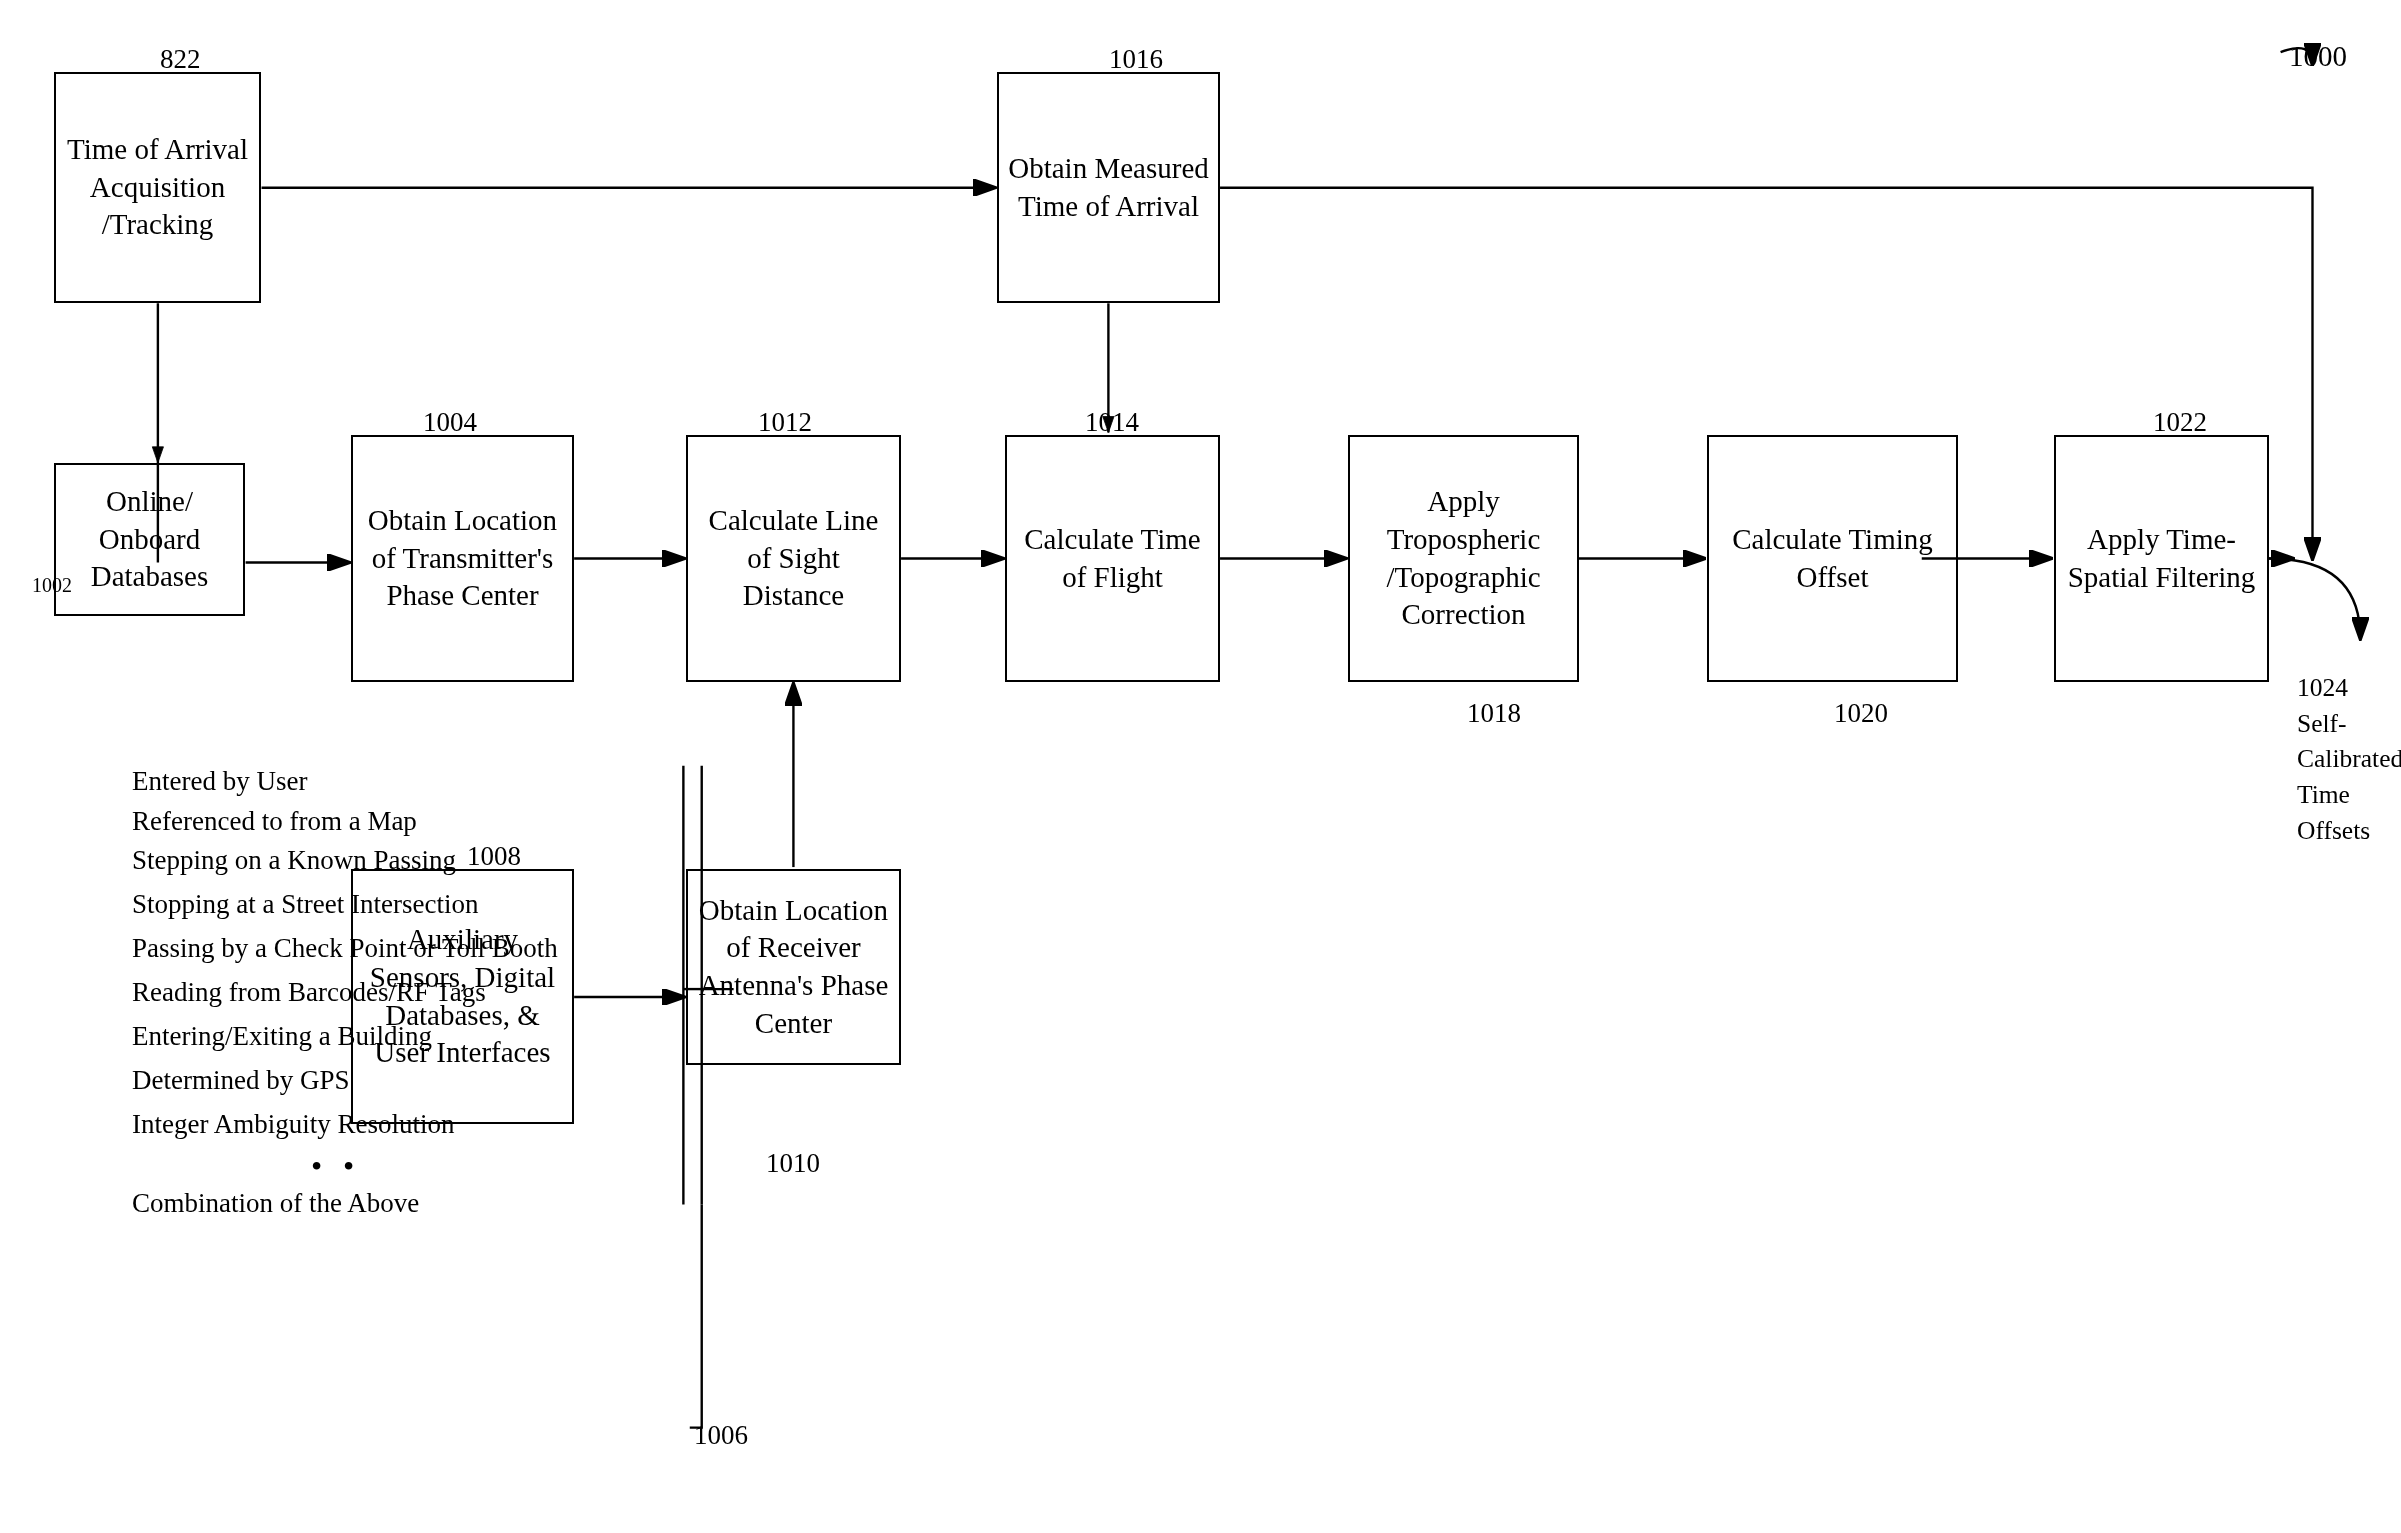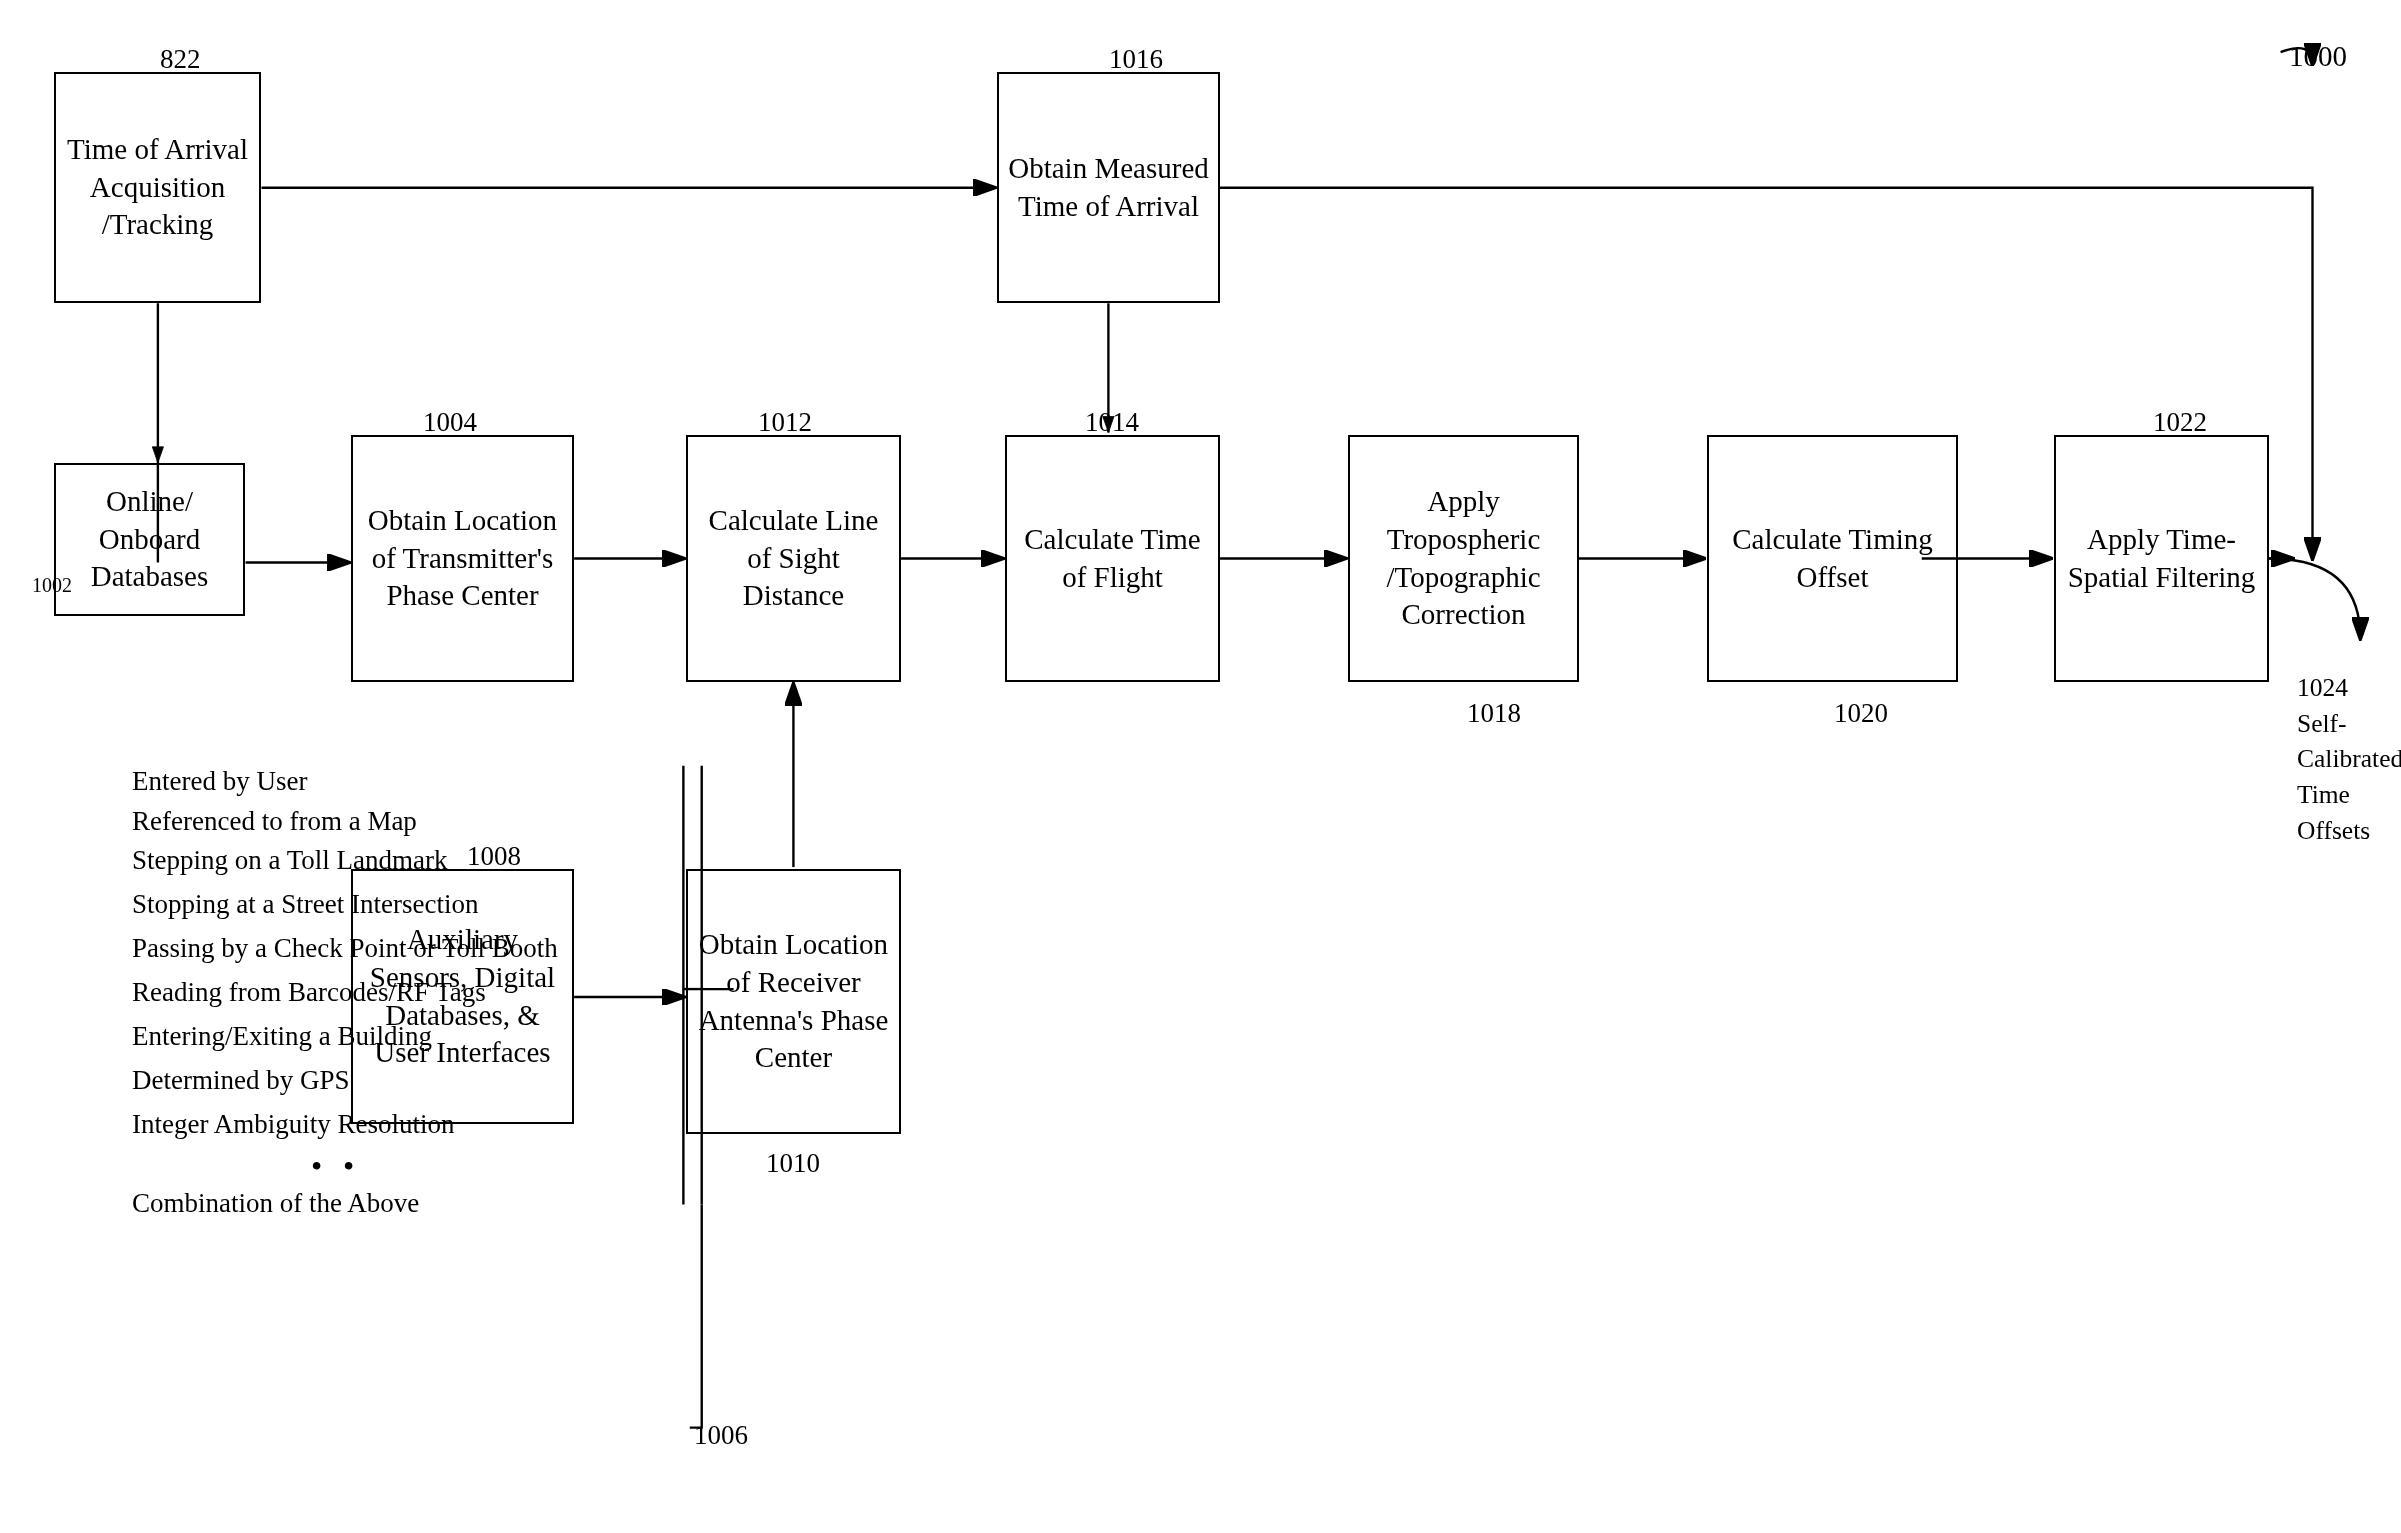--- a/index.html
+++ b/index.html
@@ -116,28 +116,28 @@
   </div>
   <div class="ref-label" style="left:2153px; top:407px;">1022</div>
 
   <div class="ref-label" style="left:2297px; top:670px; font-size:25.5px; line-height:1.4;">1024<br>Self-<br>Calibrated<br>Time<br>Offsets</div>
 
   <div class="box" style="left:351px; top:869px; width:223px; height:255px;">
     <span>Auxiliary Sensors, Digital Databases, &amp; User Interfaces</span>
   </div>
   <div class="ref-label" style="left:423px; top:841px;margin-left:44px;">1008</div>
 
-  <div class="box" style="left:686px; top:869px; width:215px; height:265px;">
+  <div class="box" style="left:686px; top:869px; width:215px; height:196px;">
     <span>Obtain Location of Receiver Antenna's Phase Center</span>
   </div>
   <div class="ref-label" style="left:766px; top:1148px;">1010</div>
 
   <div class="list-item" style="left:132px; top:766px;">Entered by User</div>
   <div class="list-item" style="left:132px; top:806px;">Referenced to from a Map</div>
-  <div class="list-item" style="left:132px; top:845px;">Stepping on a Toll Landmark</div>
+  <div class="list-item" style="left:132px; top:845px;">Stepping on a Known Passing</div>
   <div class="list-item" style="left:132px; top:889px;">Stopping at a Street Intersection</div>
   <div class="list-item" style="left:132px; top:933px;">Passing by a Check Point or Toll Booth</div>
   <div class="list-item" style="left:132px; top:977px;">Reading from Barcodes/RF Tags</div>
   <div class="list-item" style="left:132px; top:1021px;">Entering/Exiting a Building</div>
   <div class="list-item" style="left:132px; top:1065px;">Determined by GPS</div>
   <div class="list-item" style="left:132px; top:1109px;">Integer Ambiguity Resolution</div>
   <div class="list-item" style="left:311px; top:1148px; font-size:32px; letter-spacing:6.4px;">• •</div>
   <div class="list-item" style="left:132px; top:1188px;">Combination of the Above</div>
   <div class="ref-label" style="left:694px; top:1420px;">1006</div>
 

